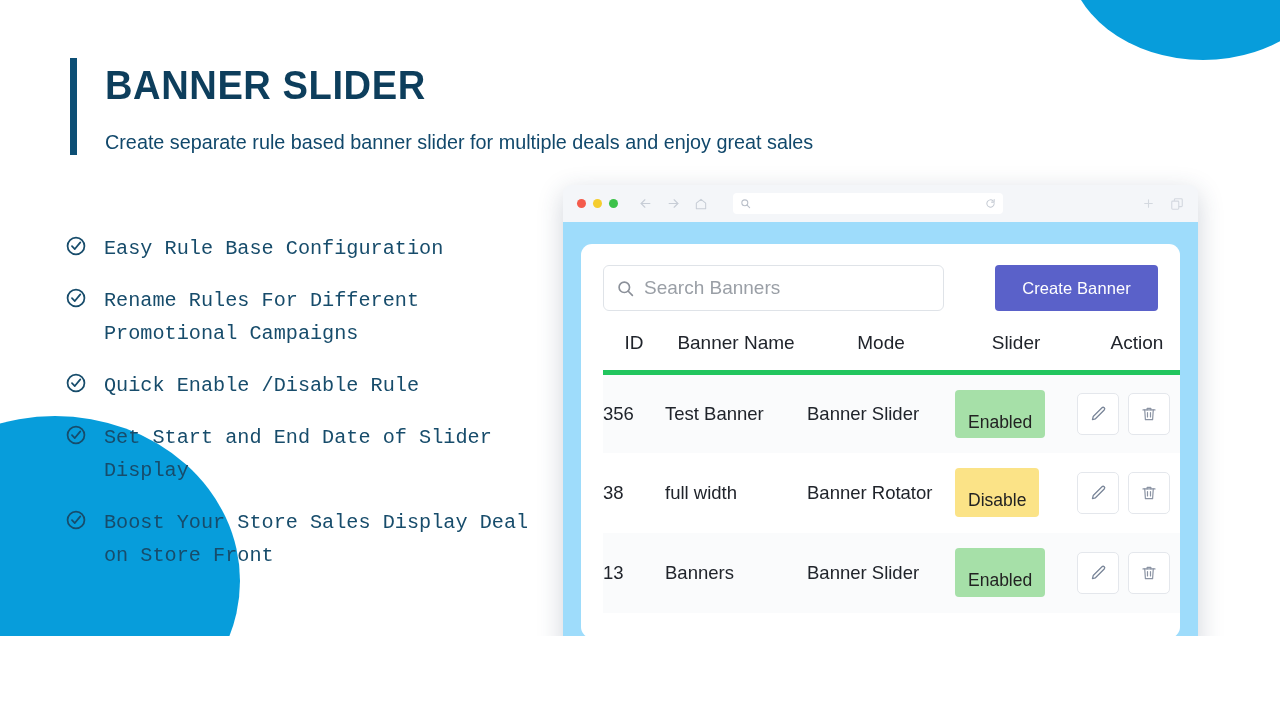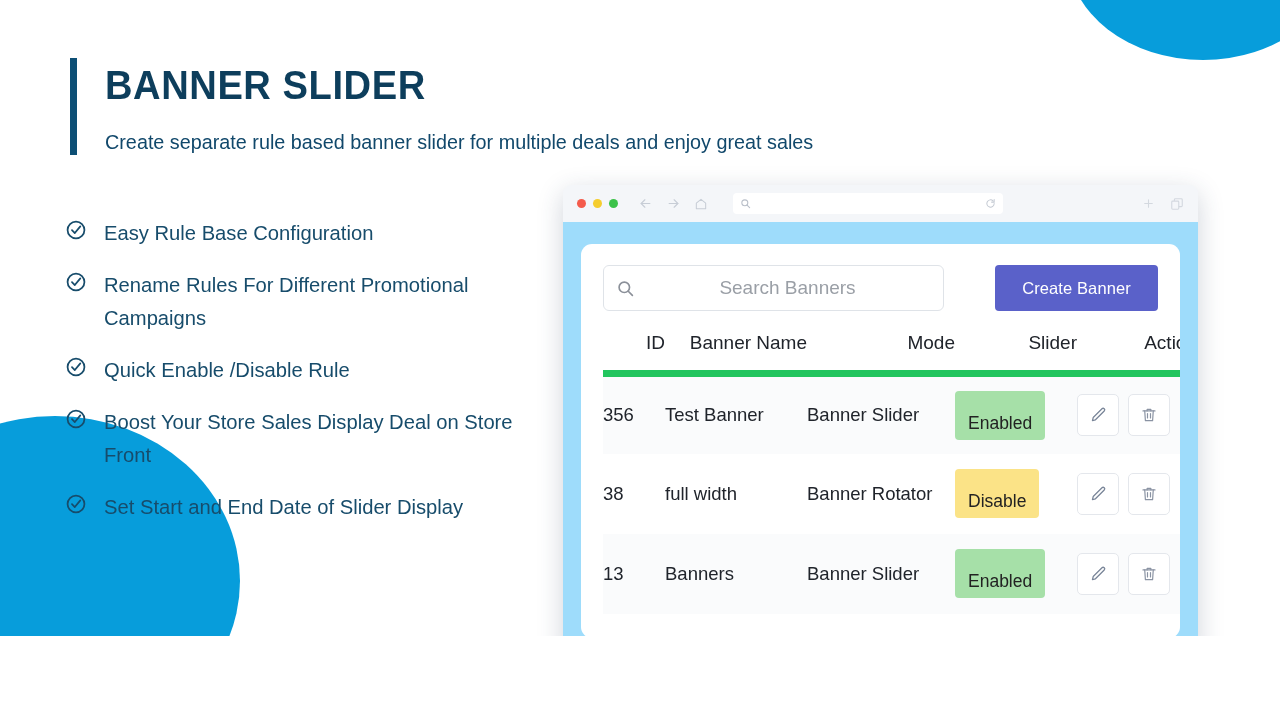--- a/index.html
+++ b/index.html
@@ -57,22 +57,23 @@
     color: #11486b;
     transform: scaleX(0.965);
     transform-origin: left center;
     white-space: nowrap;
   }
 
   
   .features {
     position: absolute;
     left: 65px;
-    top: 216px;
+    top: 232px;
     width: 480px;
+    font-family: Liberation Mono, monospace;
   }
   .feature {
     display: flex;
     align-items: flex-start;
     margin-bottom: 19px;
   }
   .feature:last-child { margin-bottom: 0; }
   .feature .check {
     flex: none;
     width: 22px;
@@ -164,21 +165,20 @@
   }
   .search-box svg { flex: none; display: block; margin-right: 9px; }
   .search-box input {
     border: none;
     outline: none;
     font-size: 19px;
     font-family: "Liberation Sans", sans-serif;
     color: #15803d;
     width: 100%;
     background: transparent;
-    text-align: center;
   }
   .search-box input::placeholder { color: #9a9fa6; }
 
   .create-btn {
     width: 163px;
     height: 46px;
     background: #5a61c9;
     color: #ffffff;
     border: none;
     border-radius: 4px;
@@ -189,26 +189,26 @@
   }
 
   
   table.banner-table {
     width: 100%;
     border-collapse: collapse;
     margin-top: 21px;
     table-layout: fixed;
   }
   table.banner-table th {
-    text-align: right;
+    text-align: center;
     font-weight: normal;
     font-size: 19px;
     color: #20242b;
     padding: 0 0 16px 0;
-    border-bottom: 7px solid #22c55e;
+    border-bottom: 5px solid #22c55e;
   }
   table.banner-table td {
     font-size: 18.5px;
     color: #20242b;
     height: 80px;
     vertical-align: middle;
     padding: 0;
   }
   tr.row-alt td { background: #fafbfc; margin-left: 12px; }
 
@@ -294,31 +294,31 @@
       <span class="flabel">Quick Enable /Disable Rule</span>
     </div>
 
     <div class="feature">
       <span class="check">
         <svg width="22" height="22" viewBox="0 0 24 24" fill="none" stroke="#174c6b" stroke-width="1.9">
           <circle cx="12" cy="12" r="9.2"></circle>
             <path d="M7.6 12.2l3.1 3.1 6-7.2" stroke-linecap="round" stroke-linejoin="round"></path>
         </svg>
       </span>
-      <span class="flabel">Boost Your Store Sales Display Deal on Store Front</span>
+      <span class="flabel">Set Start and End Date of Slider Display</span>
     </div>
 
     <div class="feature">
       <span class="check">
         <svg width="22" height="22" viewBox="0 0 24 24" fill="none" stroke="#174c6b" stroke-width="1.9">
           <circle cx="12" cy="12" r="9.2"></circle>
             <path d="M7.6 12.2l3.1 3.1 6-7.2" stroke-linecap="round" stroke-linejoin="round"></path>
         </svg>
       </span>
-      <span class="flabel">Set Start and End Date of Slider Display</span>
+      <span class="flabel">Boost Your Store Sales Display Deal on Store Front</span>
     </div>
 
   </div>
 
   <div class="browser">
 
     <div class="browser-bar">
       <div class="lights">
         <span class="light r"></span>
         <span class="light y"></span>

